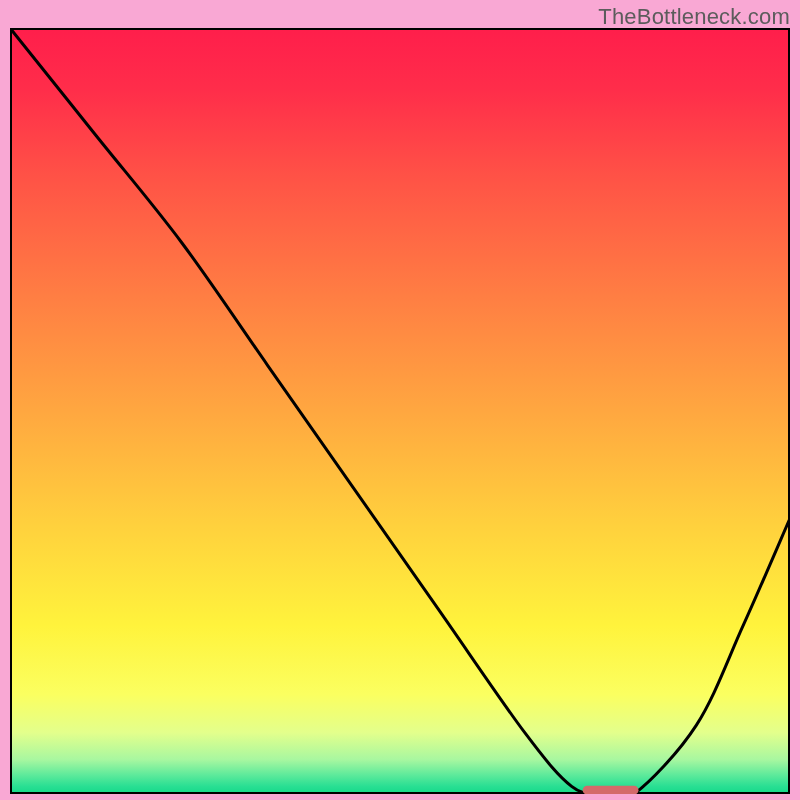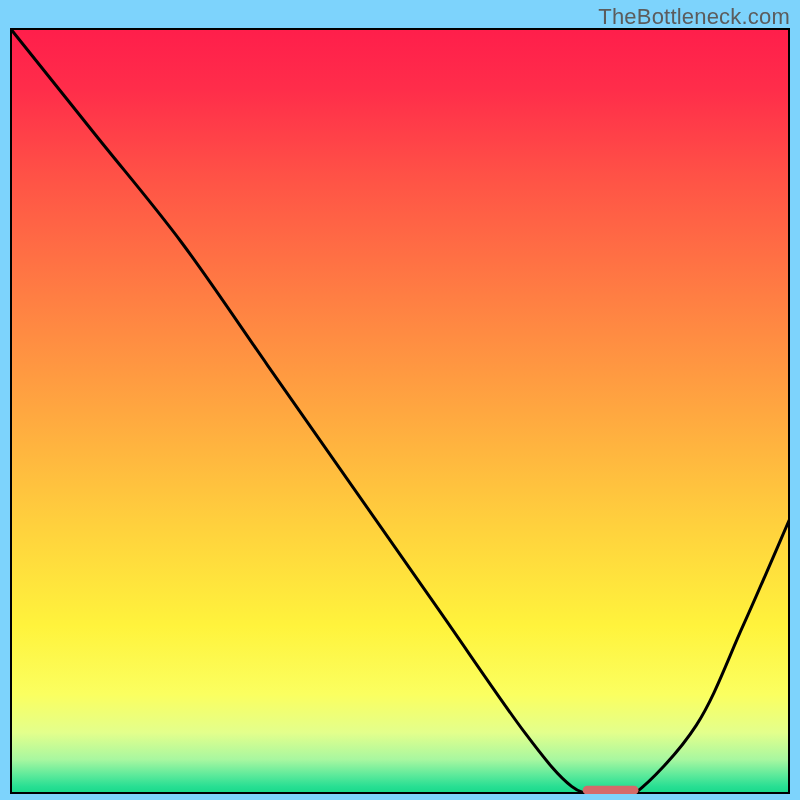--- a/index.html
+++ b/index.html
@@ -7,21 +7,21 @@
     padding: 0;
     width: 800px;
     height: 800px;
     background: #ffffff;
     overflow: hidden;
   }
   .frame {
     position: relative;
     width: 800px;
     height: 800px;
-    background: #7dd3fc;
+    background: #f9a8d4;
   }
   .watermark {
     position: absolute;
     top: 4px;
     right: 10px;
     font-family: Arial, Helvetica, sans-serif;
     font-size: 22px;
     font-weight: 400;
     color: #5c5c5c;
     letter-spacing: 0.2px;

